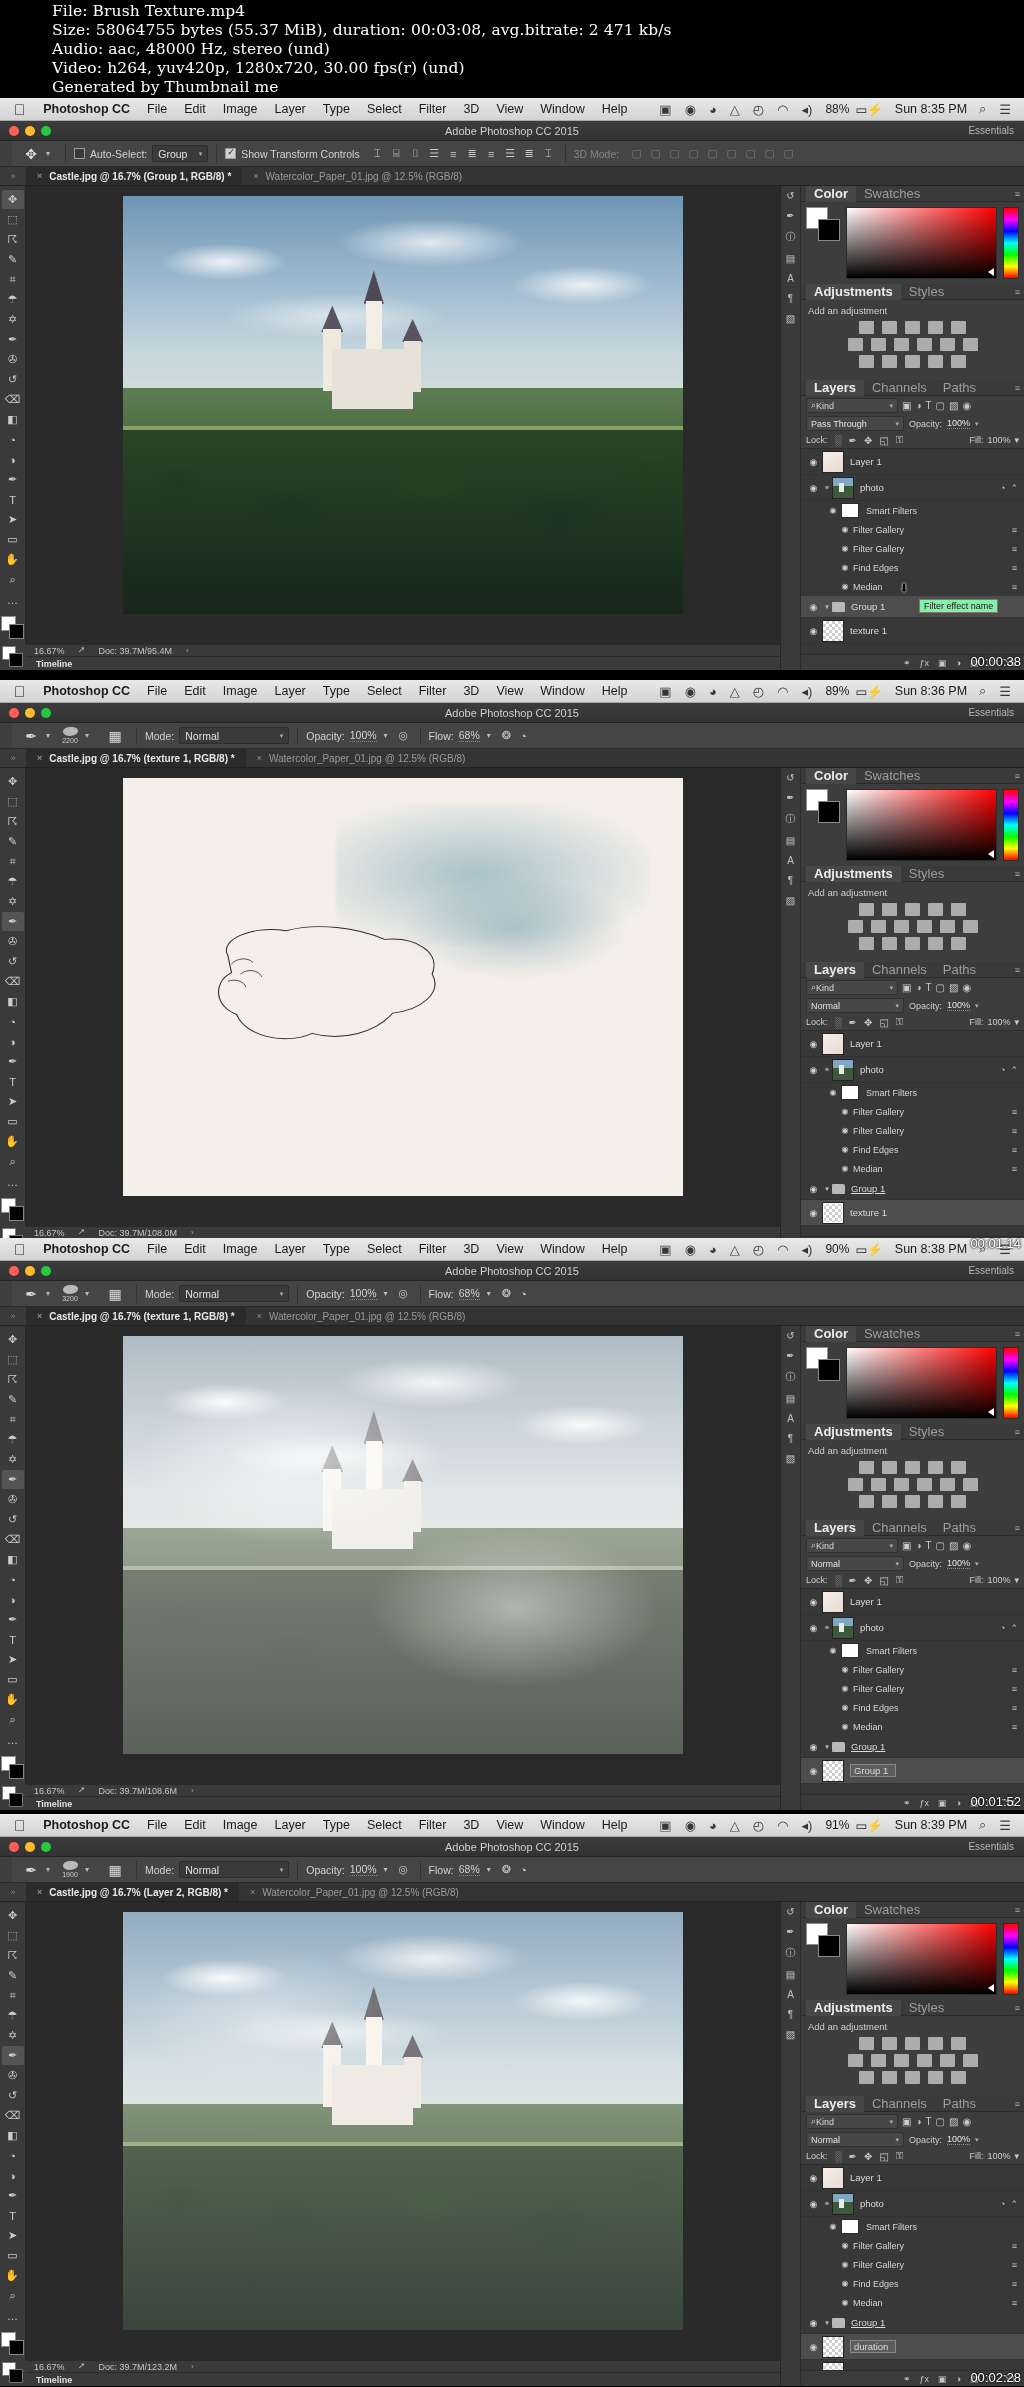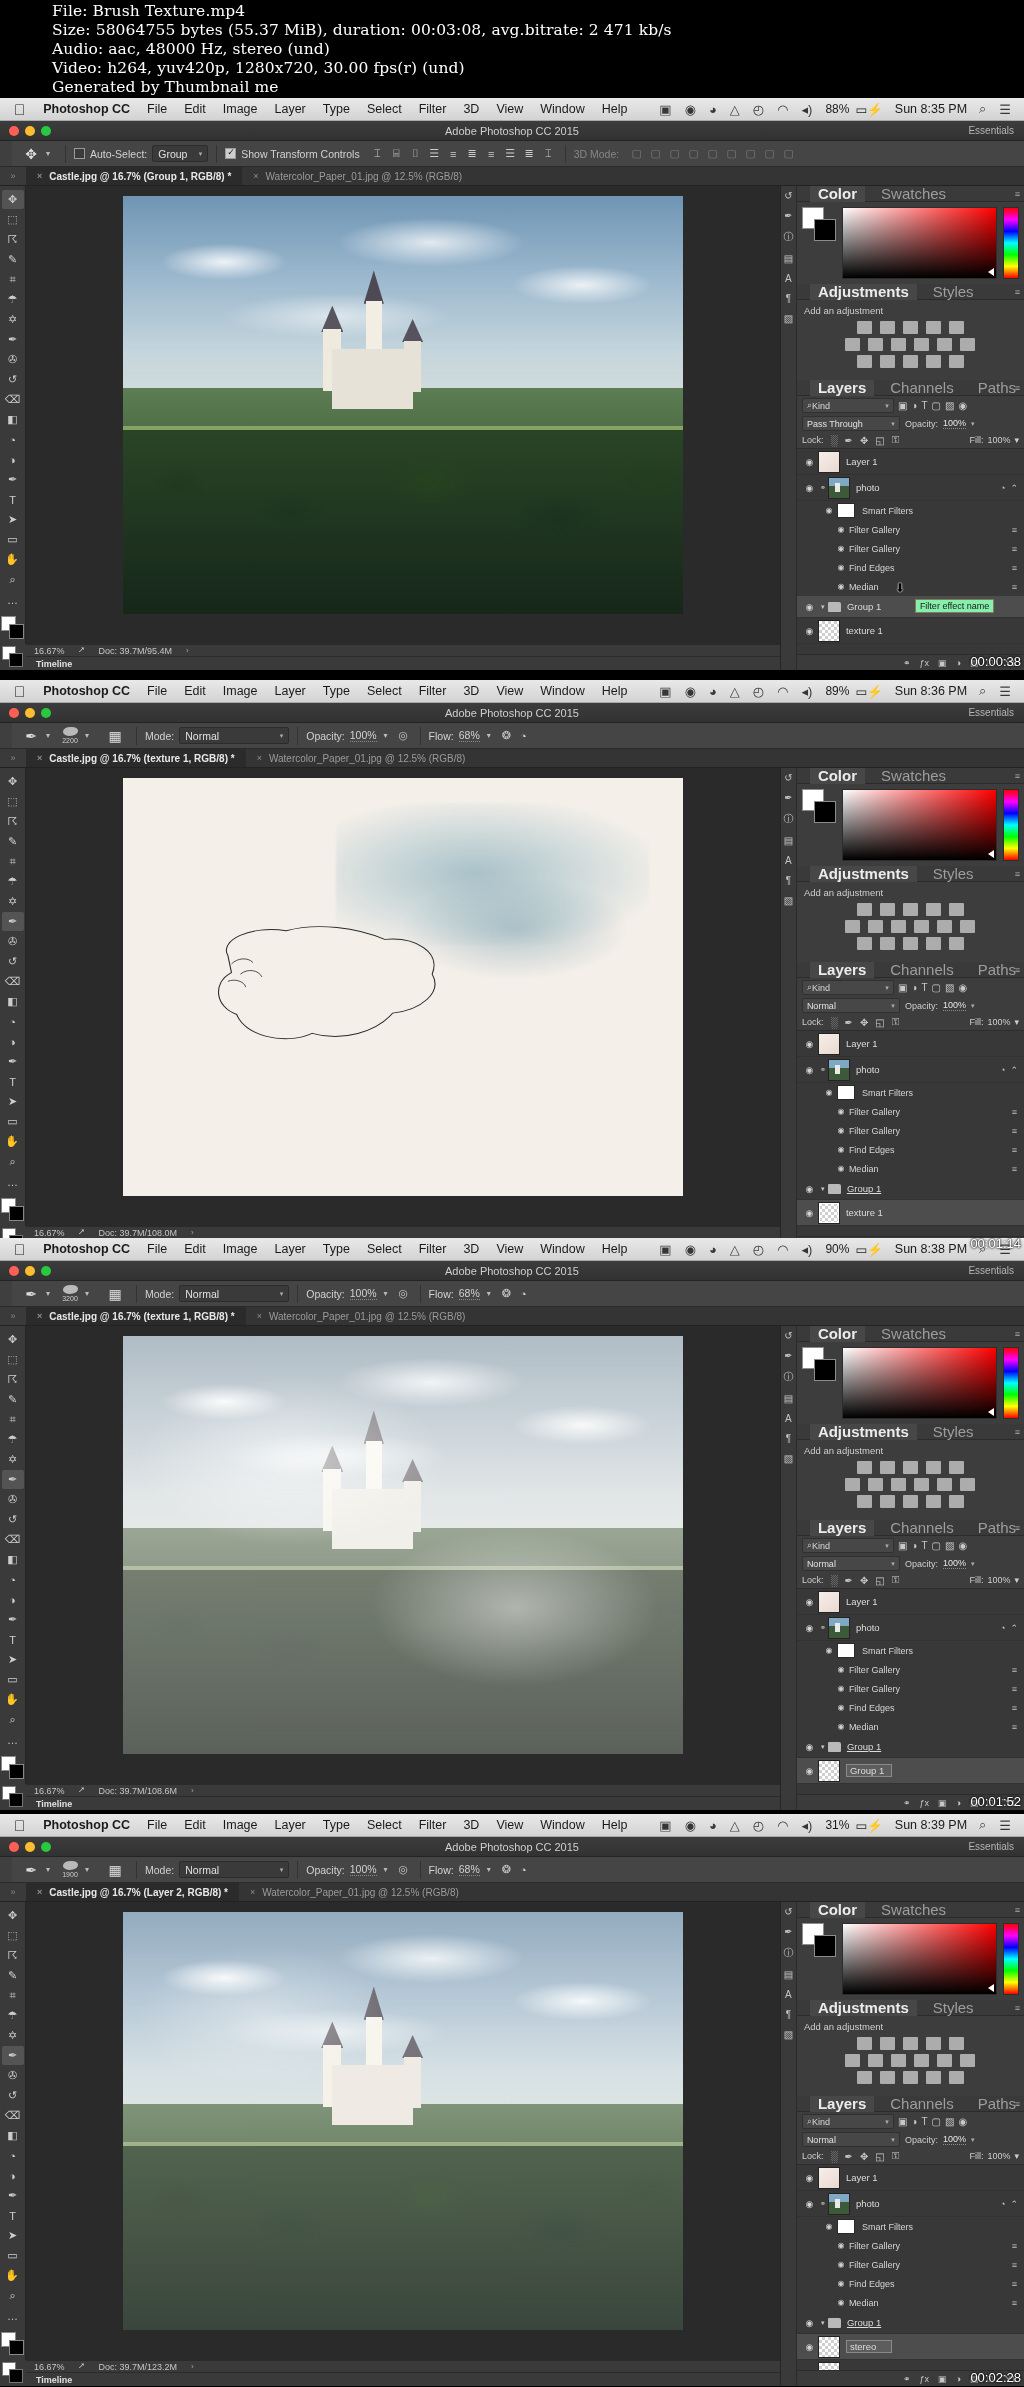--- a/index.html
+++ b/index.html
@@ -135,21 +135,21 @@
   
   .dock {
     position:absolute; right:0; top:88px; width:244px; bottom:0;
     background:#363636; border-left:1px solid #252525; display:flex;
   }
   .iconrail { width:20px; background:#3a3a3a; border-right:1px solid #2b2b2b; display:flex; flex-direction:column; align-items:center; padding-top:4px; gap:9px; }
   .iconrail .ri { font-size:10px; color:#c3c3c3; }
   .panels { flex:1; display:flex; flex-direction:column; }
 
   .ptabs { height:16px; background:#3a3a3a; border-bottom:1px solid #2b2b2b; display:flex; align-items:center; padding-left:5px; position:relative; }
-  .ptab { font-size:15px; color:#9d9d9d; padding:0 8px; line-height:16px;margin-left:8px; }
+  .ptab { font-size:13px; color:#9d9d9d; padding:0 8px; line-height:16px; }
   .ptab.active { color:#ececec; font-weight:bold; background:#474747; }
   .ptabs .menu { position:absolute; right:5px; font-size:9px; color:#adadad; letter-spacing:-1px; }
 
   
   .colorpanel { background:#3d3d3d; padding:5px; display:flex; gap:6px; }
   .colorpanel .sw { position:relative; width:34px; height:34px; flex:none; }
   .colorpanel .sw .fg { position:absolute; left:0; top:0; width:22px; height:22px; background:#fff; border:1px solid #8c8c8c; }
   .colorpanel .sw .bg { position:absolute; left:12px; top:12px; width:22px; height:22px; background:#000; border:1px solid #8c8c8c; }
   .colorpanel .field { flex:1; height:72px; position:relative;
       background:
@@ -1245,21 +1245,21 @@
       <span class="mi">Help</span>
       <span class="spacer"></span>
       <span class="ricon">▣</span>
       <span class="ricon">◉</span>
       <span class="ricon">◕</span>
       <span class="ricon">△</span>
       <span class="ricon">◴</span>
       <span class="ricon">◠</span>
       <span class="ricon">◂)</span>
       <span class="rt">
-        <span class="battpct">31%</span>
+        <span class="battpct">91%</span>
         <span>▭⚡</span>
       </span>
       <span class="rt">Sun 8:39 PM</span>
       <span class="ricon">⌕</span>
       <span class="ricon">☰</span>
     </div>
     <div class="titlebar">
       <div class="tl">
         <i class="r"></i>
         <i class="y"></i>
@@ -1516,21 +1516,21 @@
             </div>
             <div class="lrow" style="height: 22px;">
               <div class="eye">◉</div>
               <div class="twist">▾</div>
               <div class="folder"></div>
               <span class="name u">Group 1</span>
             </div>
             <div class="lrow sel">
               <div class="eye">◉</div>
               <div class="thumb checker"></div>
-              <span class="name" style="background: rgb(93, 93, 93); border: 1px solid rgb(138, 138, 138); padding: 0px 3px; min-width: 46px;">stereo</span>
+              <span class="name" style="background: rgb(93, 93, 93); border: 1px solid rgb(138, 138, 138); padding: 0px 3px; min-width: 46px;">duration</span>
             </div>
             <div class="lrow">
               <div class="eye">◉</div>
               <div class="thumb checker"></div>
               <span class="name">texture 1</span>
             </div>
           </div>
           <div class="panelfooter">
             <span>⚭</span>
             <span>ƒx</span>

